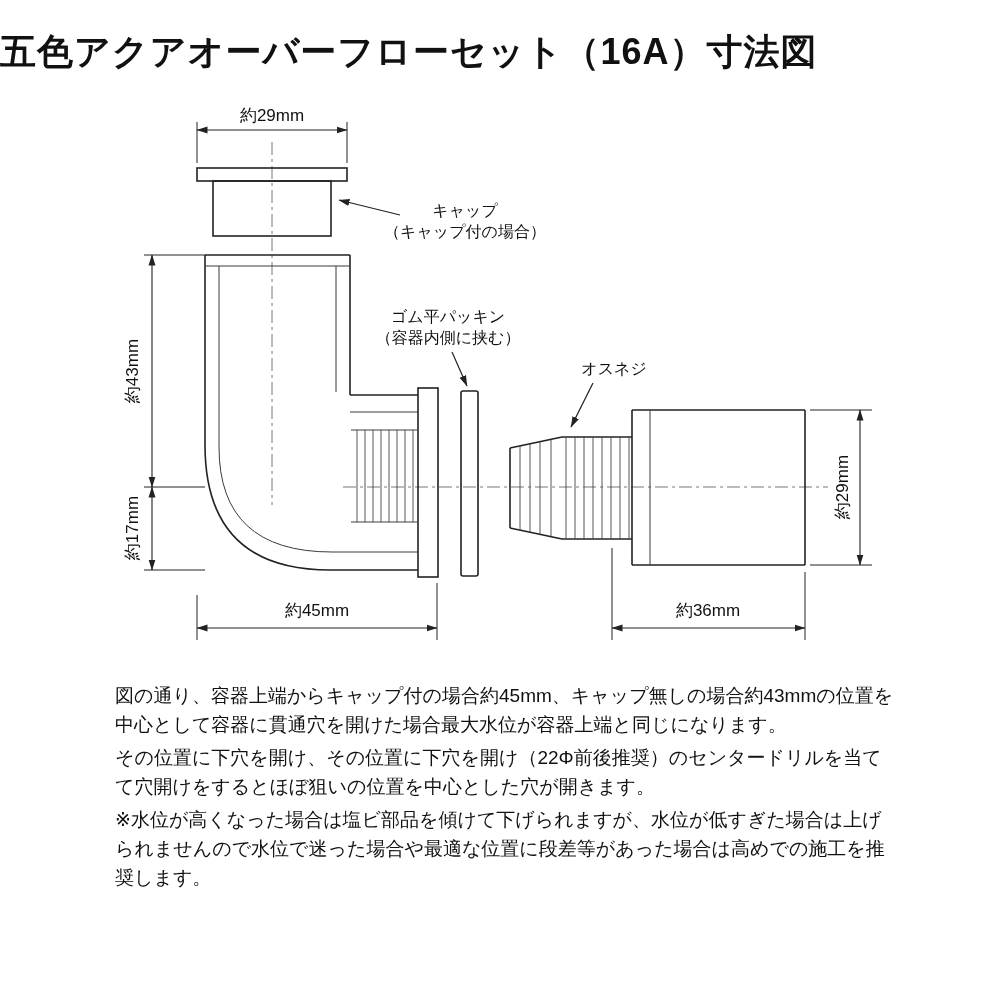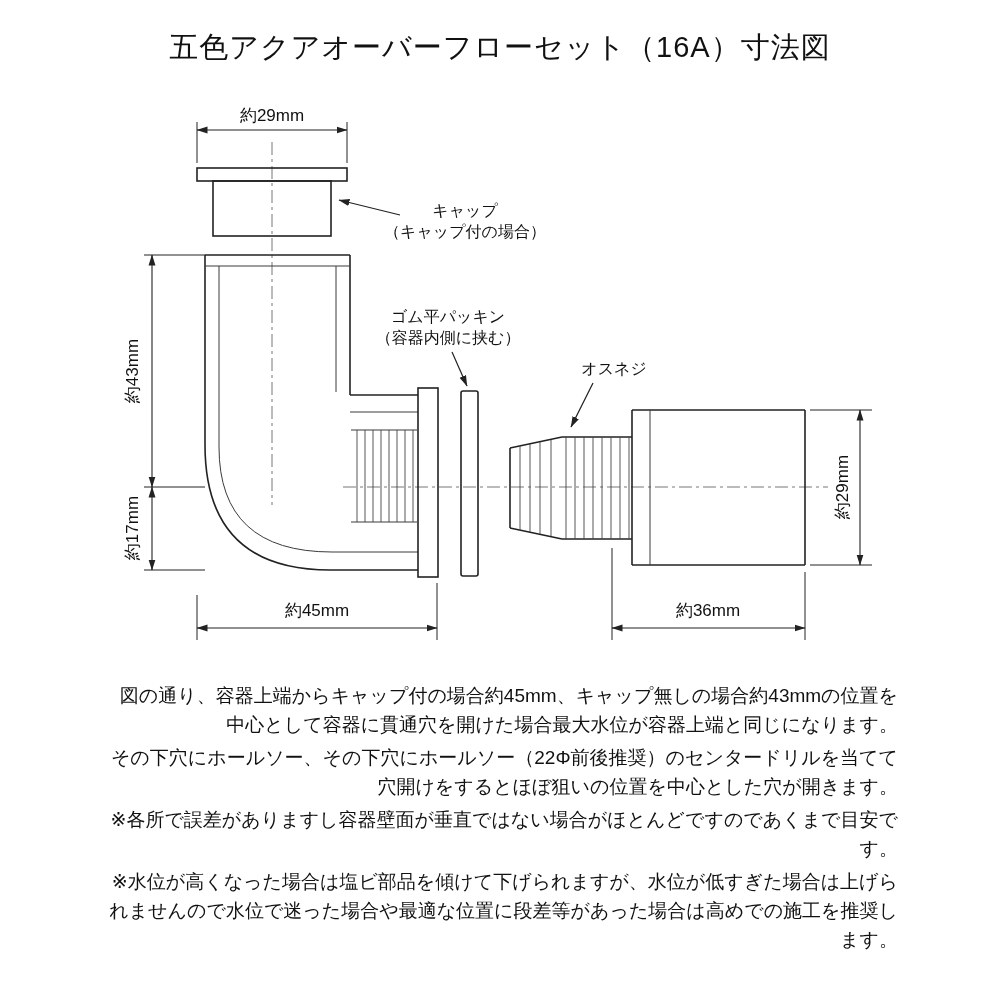--- a/index.html
+++ b/index.html
@@ -3,38 +3,38 @@
 <meta charset="utf-8">
 <style>
   * { margin:0; padding:0; box-sizing:border-box; }
   html,body { background:#ffffff; }
   .page {
     position:relative; width:1000px; height:1000px; background:#fff;
     font-family:"Liberation Sans","DejaVu Sans",sans-serif; color:#111; overflow:hidden;
   }
   .title {
     position:absolute; top:28px; left:0; width:100%;
-    text-align:center; font-size:29px; font-weight:400; letter-spacing:1px;
+    text-align:left; font-size:36px; font-weight:700; letter-spacing:1px;
   }
   .diagram { position:absolute; top:90px; left:0; }
   svg text { font-family:"Liberation Sans","DejaVu Sans",sans-serif; fill:#111; }
   .dim-text   { font-size:17px; }
   .label-text { font-size:16px; }
   .outline { fill:none; stroke:#222; stroke-width:1.6; }
   .detail  { fill:none; stroke:#3a3a3a; stroke-width:1; }
   .tick    { stroke:#444; stroke-width:0.9; }
   .cline   { stroke:#777; stroke-width:1; stroke-dasharray:13 4 3 4; fill:none; }
   .dim     { stroke:#222; stroke-width:1.1; fill:none; }
   .ext     { stroke:#222; stroke-width:1; }
   .leader  { stroke:#222; stroke-width:1.2; fill:none; }
   .notes {
     position:absolute; top:681px; left:101px; width:797px;
     font-size:19px; line-height:29px; color:#111;
   }
-  .notes p { margin:0 0 4px 7px; text-align:right; }
+  .notes p { margin:0 0 4px 14px; text-align:left; }
 </style>
 </head>
 <body>
 
 <div class="page">
 
   <h1 class="title">五色アクアオーバーフローセット（16A）寸法図</h1>
 
   <svg class="diagram" width="1000" height="575" viewBox="0 90 1000 575" xmlns="http://www.w3.org/2000/svg">
 
@@ -168,18 +168,17 @@
 
     <g>
       <text class="label-text" x="614" y="374" text-anchor="middle">オスネジ</text>
       <line class="leader" x1="593" y1="383" x2="571" y2="427" marker-end="url(#arr)"></line>
     </g>
 
   </svg>
 
   <div class="notes">
     <p>図の通り、容器上端からキャップ付の場合約45mm、キャップ無しの場合約43mmの位置を中心として容器に貫通穴を開けた場合最大水位が容器上端と同じになります。</p>
-    <p>その下穴にホールソー、その下穴にホールソー（22Φ前後推奨）のセンタードリルを当てて穴開けをするとほぼ狙いの位置を中心とした穴が開きます。</p>
-    <p>※各所で誤差がありますし容器壁面が垂直ではない場合がほとんどですのであくまで目安です。</p>
+    <p>その位置に下穴を開け、その位置に下穴を開け（22Φ前後推奨）のセンタードリルを当てて穴開けをするとほぼ狙いの位置を中心とした穴が開きます。</p>
     <p>※水位が高くなった場合は塩ビ部品を傾けて下げられますが、水位が低すぎた場合は上げられませんので水位で迷った場合や最適な位置に段差等があった場合は高めでの施工を推奨します。</p>
   </div>
 
 </div>
 
 </body></html>

